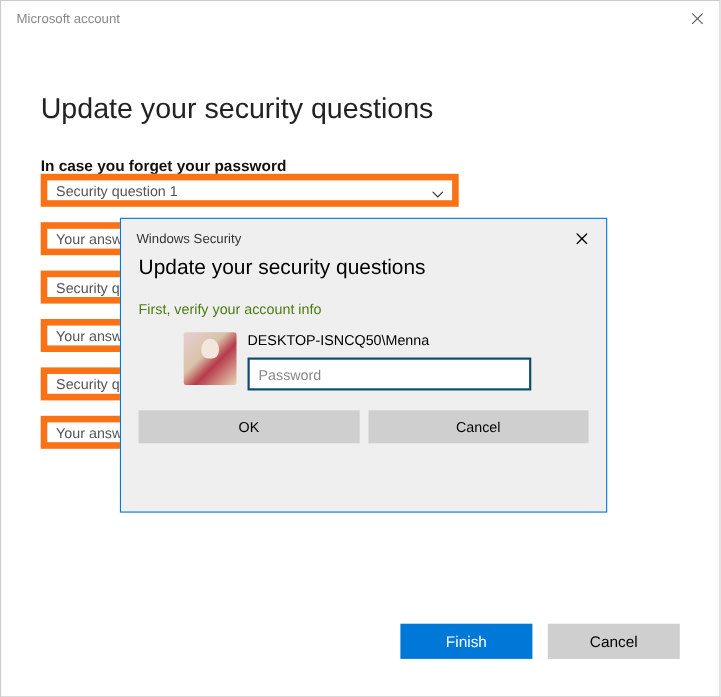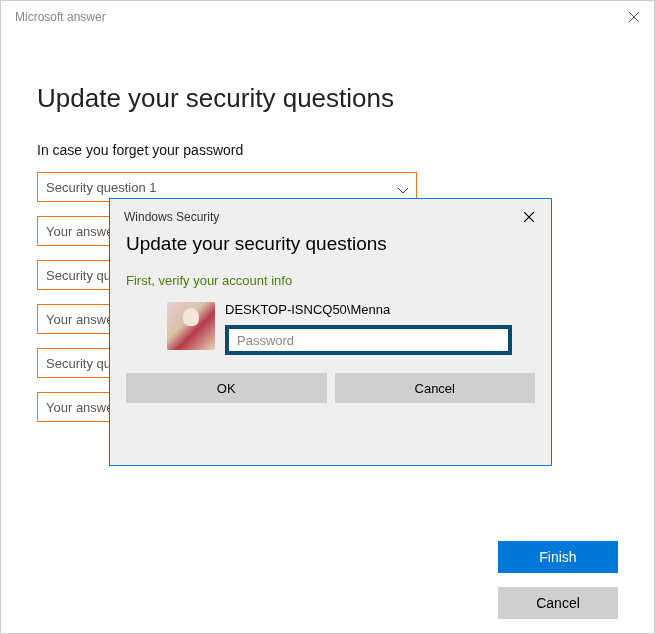--- a/index.html
+++ b/index.html
@@ -4,55 +4,55 @@
   <style>
     * { box-sizing: border-box; margin: 0; padding: 0; font-family: "Segoe UI", Tahoma, sans-serif; }
     body { width: 655px; height: 634px; background: #fff; border: 1px solid #ccc; position: relative; overflow: hidden; }
 
     .titlebar { display: flex; align-items: center; justify-content: space-between; height: 32px; padding: 0 14px 0 14px; color: #888; font-size: 12px; }
     .titlebar .close-btn { width: 40px; height: 32px; display: flex; align-items: center; justify-content: center; cursor: pointer; margin-right: -14px; }
     .titlebar .close-btn svg { width: 10px; height: 10px; stroke: #555; stroke-width: 1; }
 
     .content { padding: 24px 36px 24px 36px; }
     .page-title { font-size: 26px; font-weight: 400; color: #222; margin-bottom: 28px; margin-top: 26px; }
-    .subheading { font-size: 14px; font-weight: 400; color: #111; margin-bottom: 14px; }
+    .subheading { font-size: 14px; font-weight: 700; color: #111; }
 
-    .field { width: 380px; height: 30px; border: 1px solid #f97316; padding: 0 8px; font-size: 13px; color: #555; display: flex; align-items: center; margin-bottom: 14px; background: #fff; position: relative; }
+    .field { width: 380px; height: 30px; border: 6px solid #f97316; padding: 0 8px; font-size: 13px; color: #555; display: flex; align-items: center; margin-bottom: 14px; background: #fff; position: relative; }
     .field.select { justify-content: space-between; }
     .field.select:first-of-type { border: 2px solid #888; }
     .chev { width: 10px; height: 10px; }
     .chev svg { width: 10px; height: 6px; stroke: #333; stroke-width: 1; fill: none; }
 
-    .bottom-buttons { position: absolute; bottom: 14px; right: 36px; display: flex; gap: 14px; flex-direction: column; }
+    .bottom-buttons { position: absolute; bottom: 34px; right: 36px; display: flex; gap: 14px; }
     .btn { width: 120px; height: 32px; border: none; font-size: 14px; cursor: pointer; }
     .btn.primary { background: #0078d7; color: #fff; }
     .btn.secondary { background: #cfcfcf; color: #000; }
 
     .modal { position: absolute; left: 108px; top: 197px; width: 443px; height: 268px; background: #efefef; border: 1px solid #0078d7; box-shadow: 0 0 0 0; }
     .modal-titlebar { display: flex; align-items: center; justify-content: space-between; padding: 6px 8px 0 14px; font-size: 12px; color: #333; gap: 16px; }
     .modal-close { width: 28px; height: 24px; display: flex; align-items: center; justify-content: center; cursor: pointer; }
     .modal-close svg { width: 10px; height: 10px; stroke: #000; stroke-width: 1.2; }
     .modal-body { padding: 4px 16px 12px 16px; }
     .modal-heading { font-size: 19px; font-weight: 400; color: #000; margin-bottom: 18px; }
     .modal-sub { font-size: 13px; color: #4d7c0f; margin-bottom: 14px; }
     .acct-row { display: flex; gap: 10px; align-items: flex-start; margin-bottom: 18px; padding-left: 41px; }
     .avatar { width: 48px; height: 48px; background: linear-gradient(135deg, #e7cfd5 0%, #d9c2a8 40%, #b63a4a 60%, #e6d7b8 100%); border-radius: 2px; flex-shrink: 0; position: relative; overflow: hidden; }
     .avatar::after { content: ""; position: absolute; left: 16px; top: 6px; width: 16px; height: 18px; background: #f3e6da; border-radius: 50% 50% 40% 40%; }
     .acct-col { flex: 1; }
     .acct-name { font-size: 13px; color: #000; margin-bottom: 8px; }
-    .pwd-input { width: 287px; height: 30px; border: 4px solid #0c4a6e; padding: 0 8px; font-size: 13px; color: #333; background: #fff; outline: none; }
+    .pwd-input { width: 258px; height: 30px; border: 2px solid #0c4a6e; padding: 0 8px; font-size: 13px; color: #333; background: #fff; outline: none; }
     .pwd-input::placeholder { color: #888; }
     .modal-buttons { display: flex; gap: 8px; border-radius: 11px; }
     .modal-btn { flex: 1; height: 30px; border: none; background: #cfcfcf; color: #000; font-size: 13px; cursor: pointer; }
   </style>
 </head>
 <body>
 
 <div class="titlebar">
-  <span>Microsoft answer</span>
+  <span>Microsoft account</span>
   <div class="close-btn">
     <svg viewBox="0 0 10 10">
         <path d="M0 0 L10 10 M10 0 L0 10"></path>
       </svg>
   </div>
 </div>
 
 <div class="content">
   <h1 class="page-title">Update your security questions</h1>
   <div class="subheading">In case you forget your password</div>

